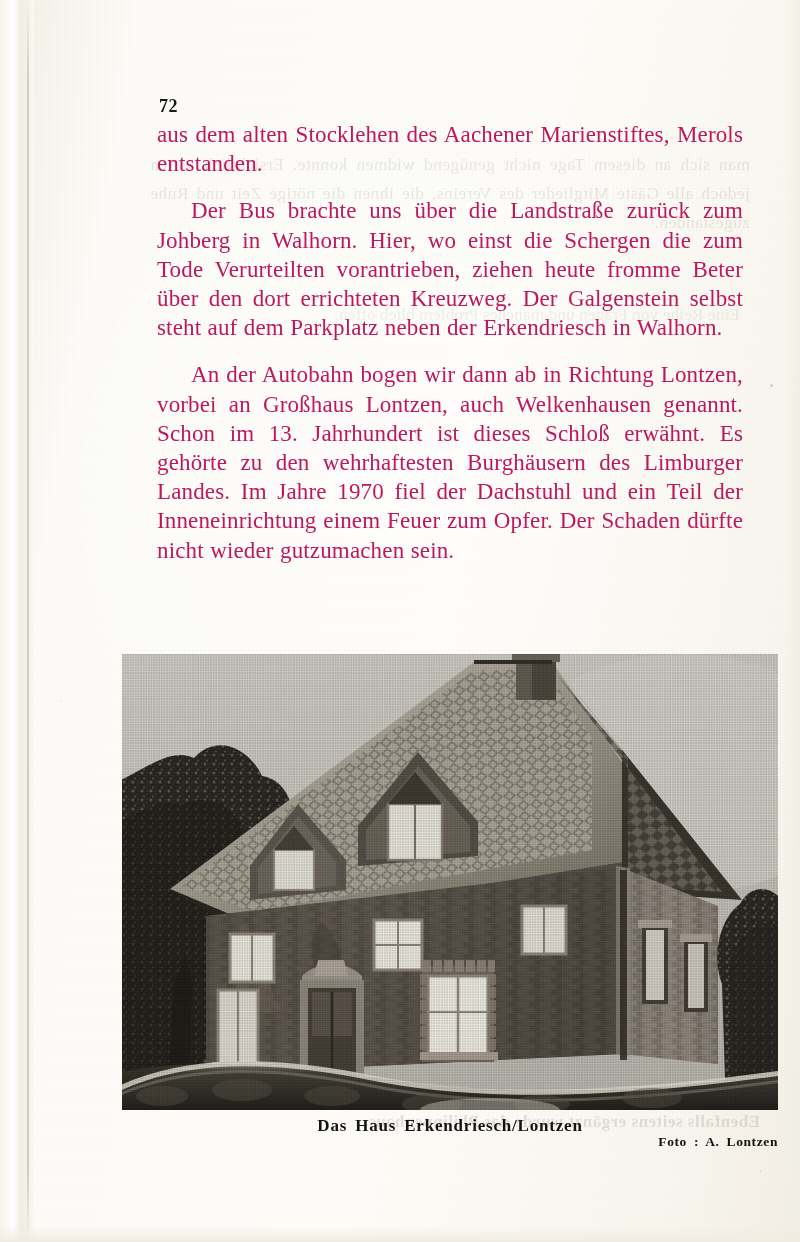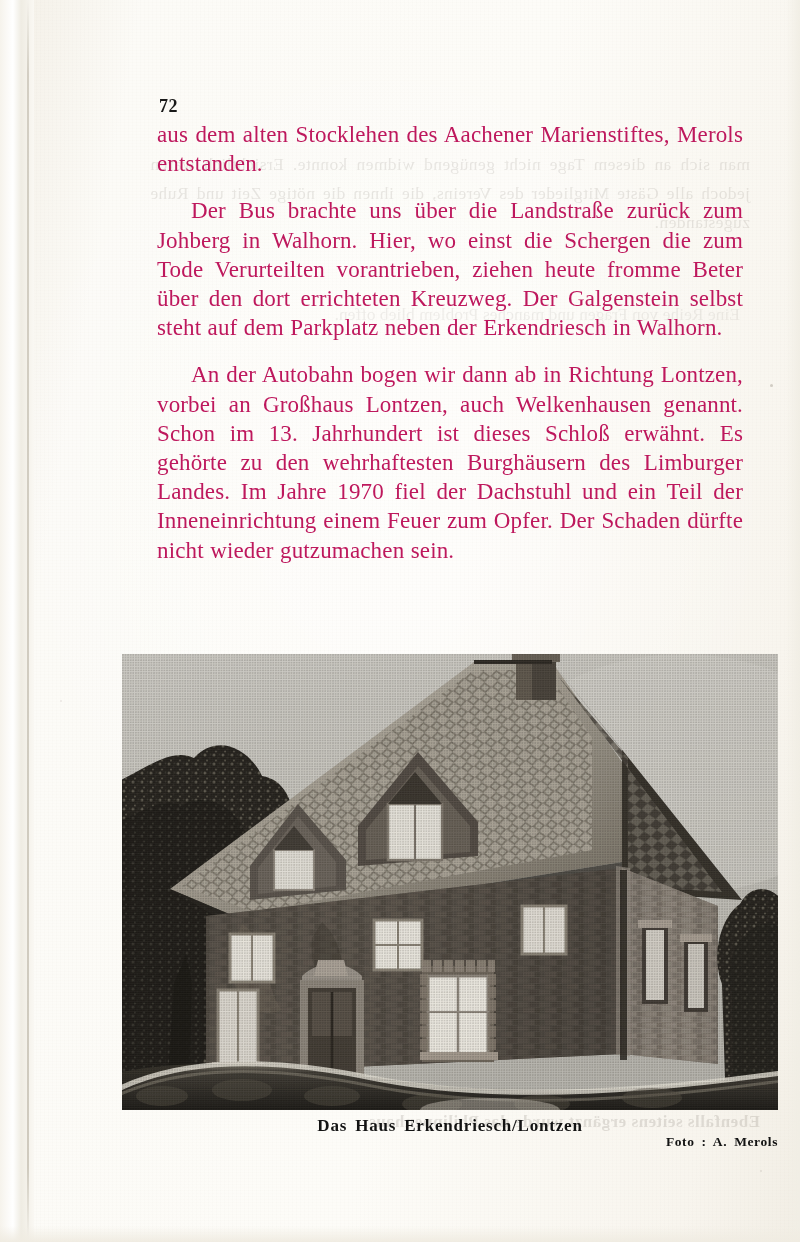--- a/index.html
+++ b/index.html
@@ -482,19 +482,19 @@
             <rect x="0" y="0" width="656" height="456" fill="none"></rect>
             <path d="M0 0 H656 V456 H0 Z" fill="url(#skyGrad)" opacity="0"></path>
           </g>
         </svg>
         <div id="photo-halftone"></div>
         <div id="photo-grain"></div>
       </div>
     </figure>
 
     <div id="caption">Das  Haus  Erkendriesch/Lontzen</div>
-    <div id="photo-credit">Foto :  A.   Merols</div>
+    <div id="photo-credit">Foto :  A.   Lontzen</div>
 
     <div class="speck" style="left:770px;top:384px;width:3px;height:3px;"></div>
     <div class="speck" style="left:760px;top:1170px;width:2px;height:2px;opacity:.5;"></div>
     <div class="speck" style="left:60px;top:700px;width:2px;height:2px;opacity:.4;"></div>
   </div>
 </div>
 
 </body></html>

